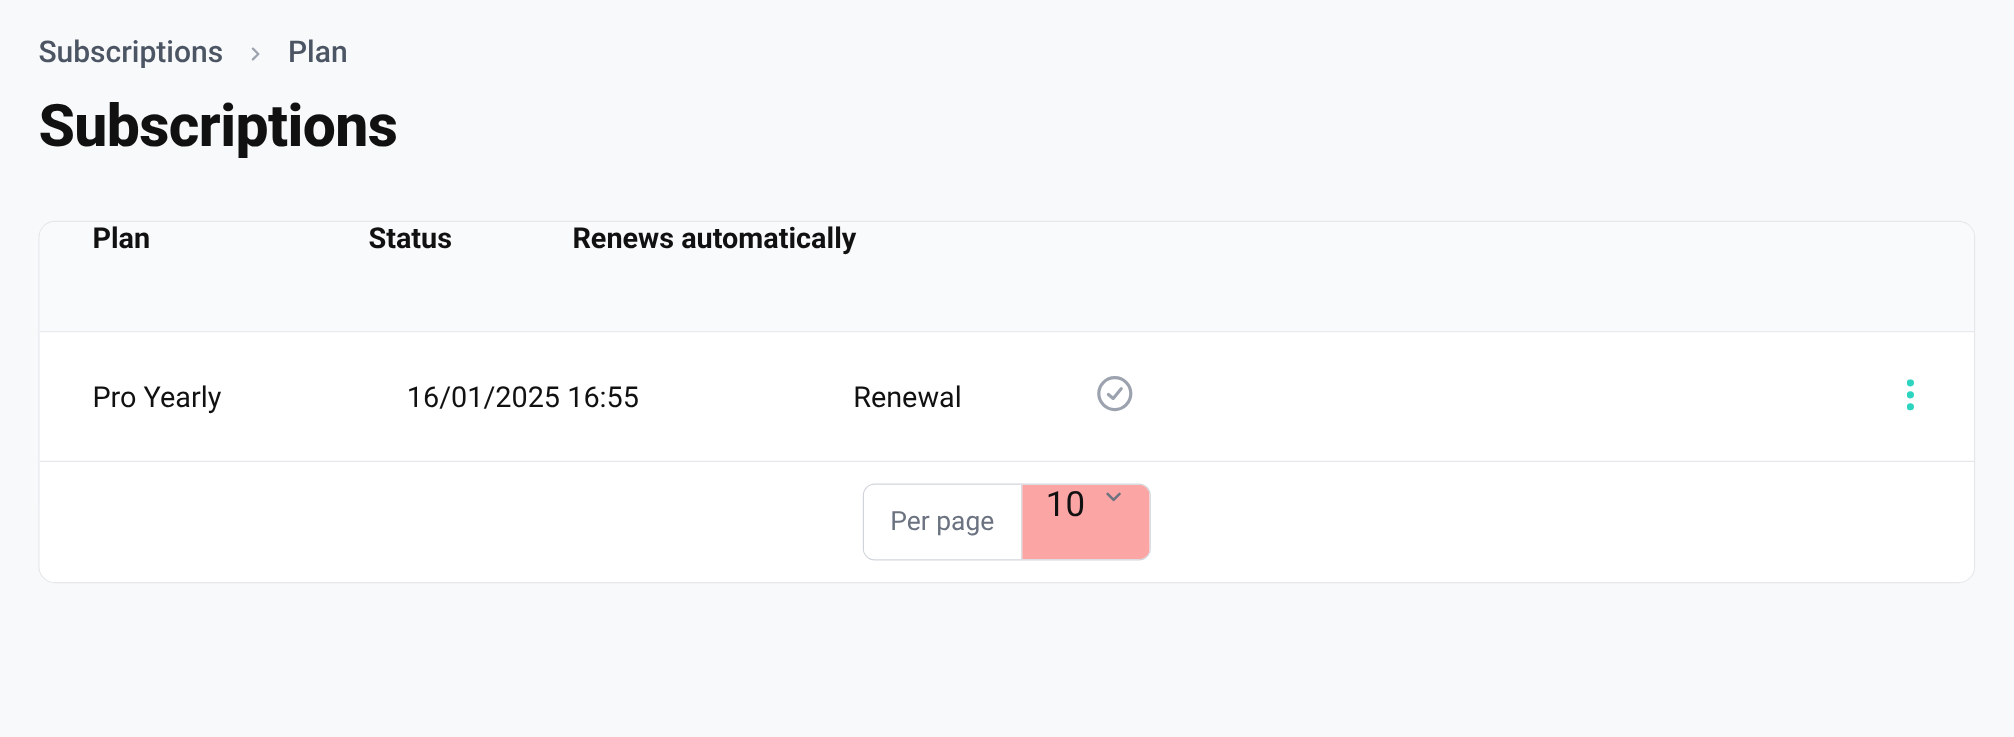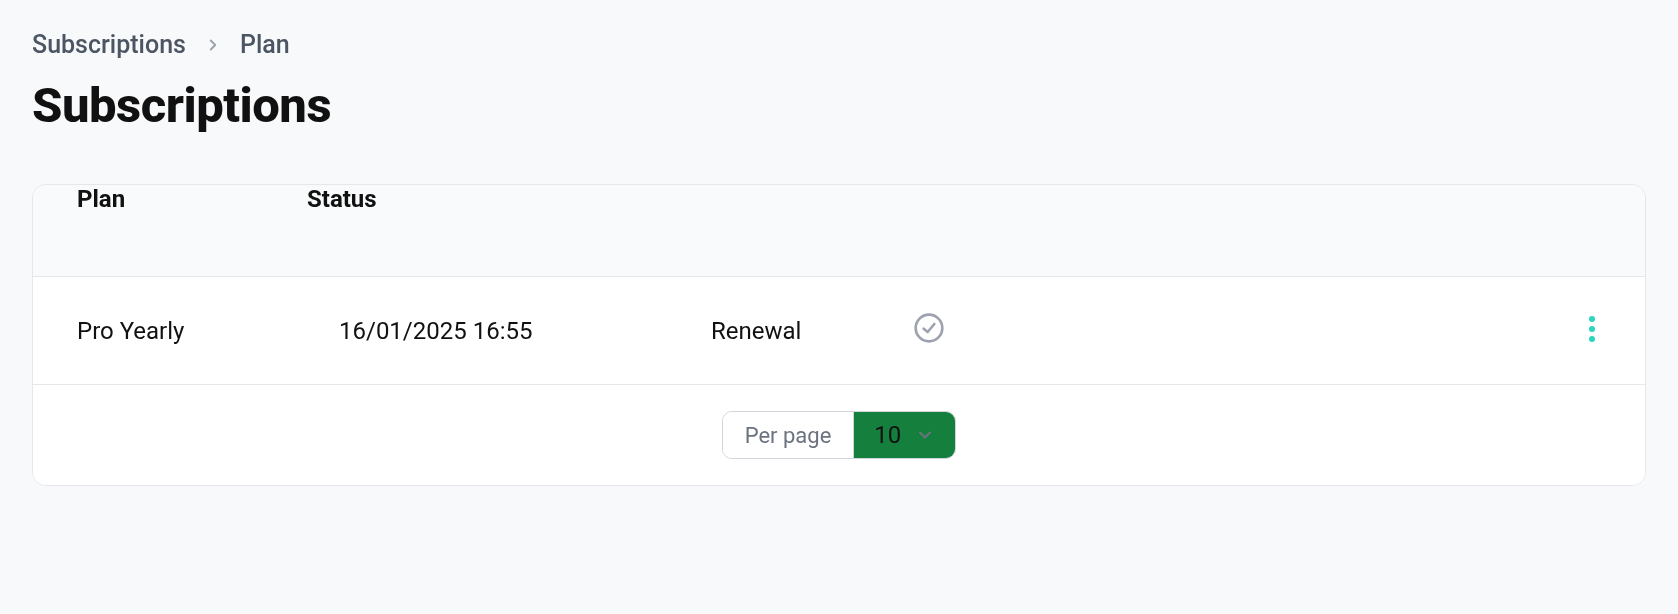--- a/index.html
+++ b/index.html
@@ -101,39 +101,39 @@
       justify-content: center;
       height: 100px;
       background: #fff;
     }
     .per-page-control {
       display: flex;
       align-items: stretch;
       border: 1px solid #d1d5db;
       border-radius: 10px;
       overflow: hidden;
-      height: 48px;
+      height: 64px;
     }
     .per-page-label {
       display: flex;
       align-items: center;
       padding: 0 22px;
       font-size: 22px;
       color: #6b7280;
       border-right: 1px solid #d1d5db;
       background: #fff;
     }
     .per-page-value {
       display: flex;
-      align-items: center;
+      align-items: flex-start;
       gap: 14px;
       padding: 0 20px;
-      font-size: 24px;
-      color: #111;
-      background: #15803d;
+      font-size: 29px;
+      color: #111;
+      background: #fca5a5;
       cursor: pointer;
     }
     .chev-down {
       display: inline-flex;
       color: #6b7280;
     }
   </style>
 </head>
 <body>
 
@@ -146,20 +146,21 @@
   </span>
   <span class="breadcrumb-current">Plan</span>
 </div>
 
 <h1 class="page-title">Subscriptions</h1>
 
 <div class="table-card">
   <div class="thead">
     <div class="col-plan">Plan</div>
     <div class="col-status">Status</div>
+    <div class="col-renews">Renews automatically</div>
     <div class="col-actions"></div>
   </div>
 
   <div class="trow">
     <div class="col-plan">Pro Yearly</div>
     <div class="col-renewal">16/01/2025 16:55</div>
     <div class="col-status">Renewal</div>
     <div class="col-renews">
       <span class="check-circle">
         <svg width="32" height="32" viewBox="0 0 24 24" fill="none" stroke="currentColor" stroke-width="2" stroke-linecap="round" stroke-linejoin="round">

